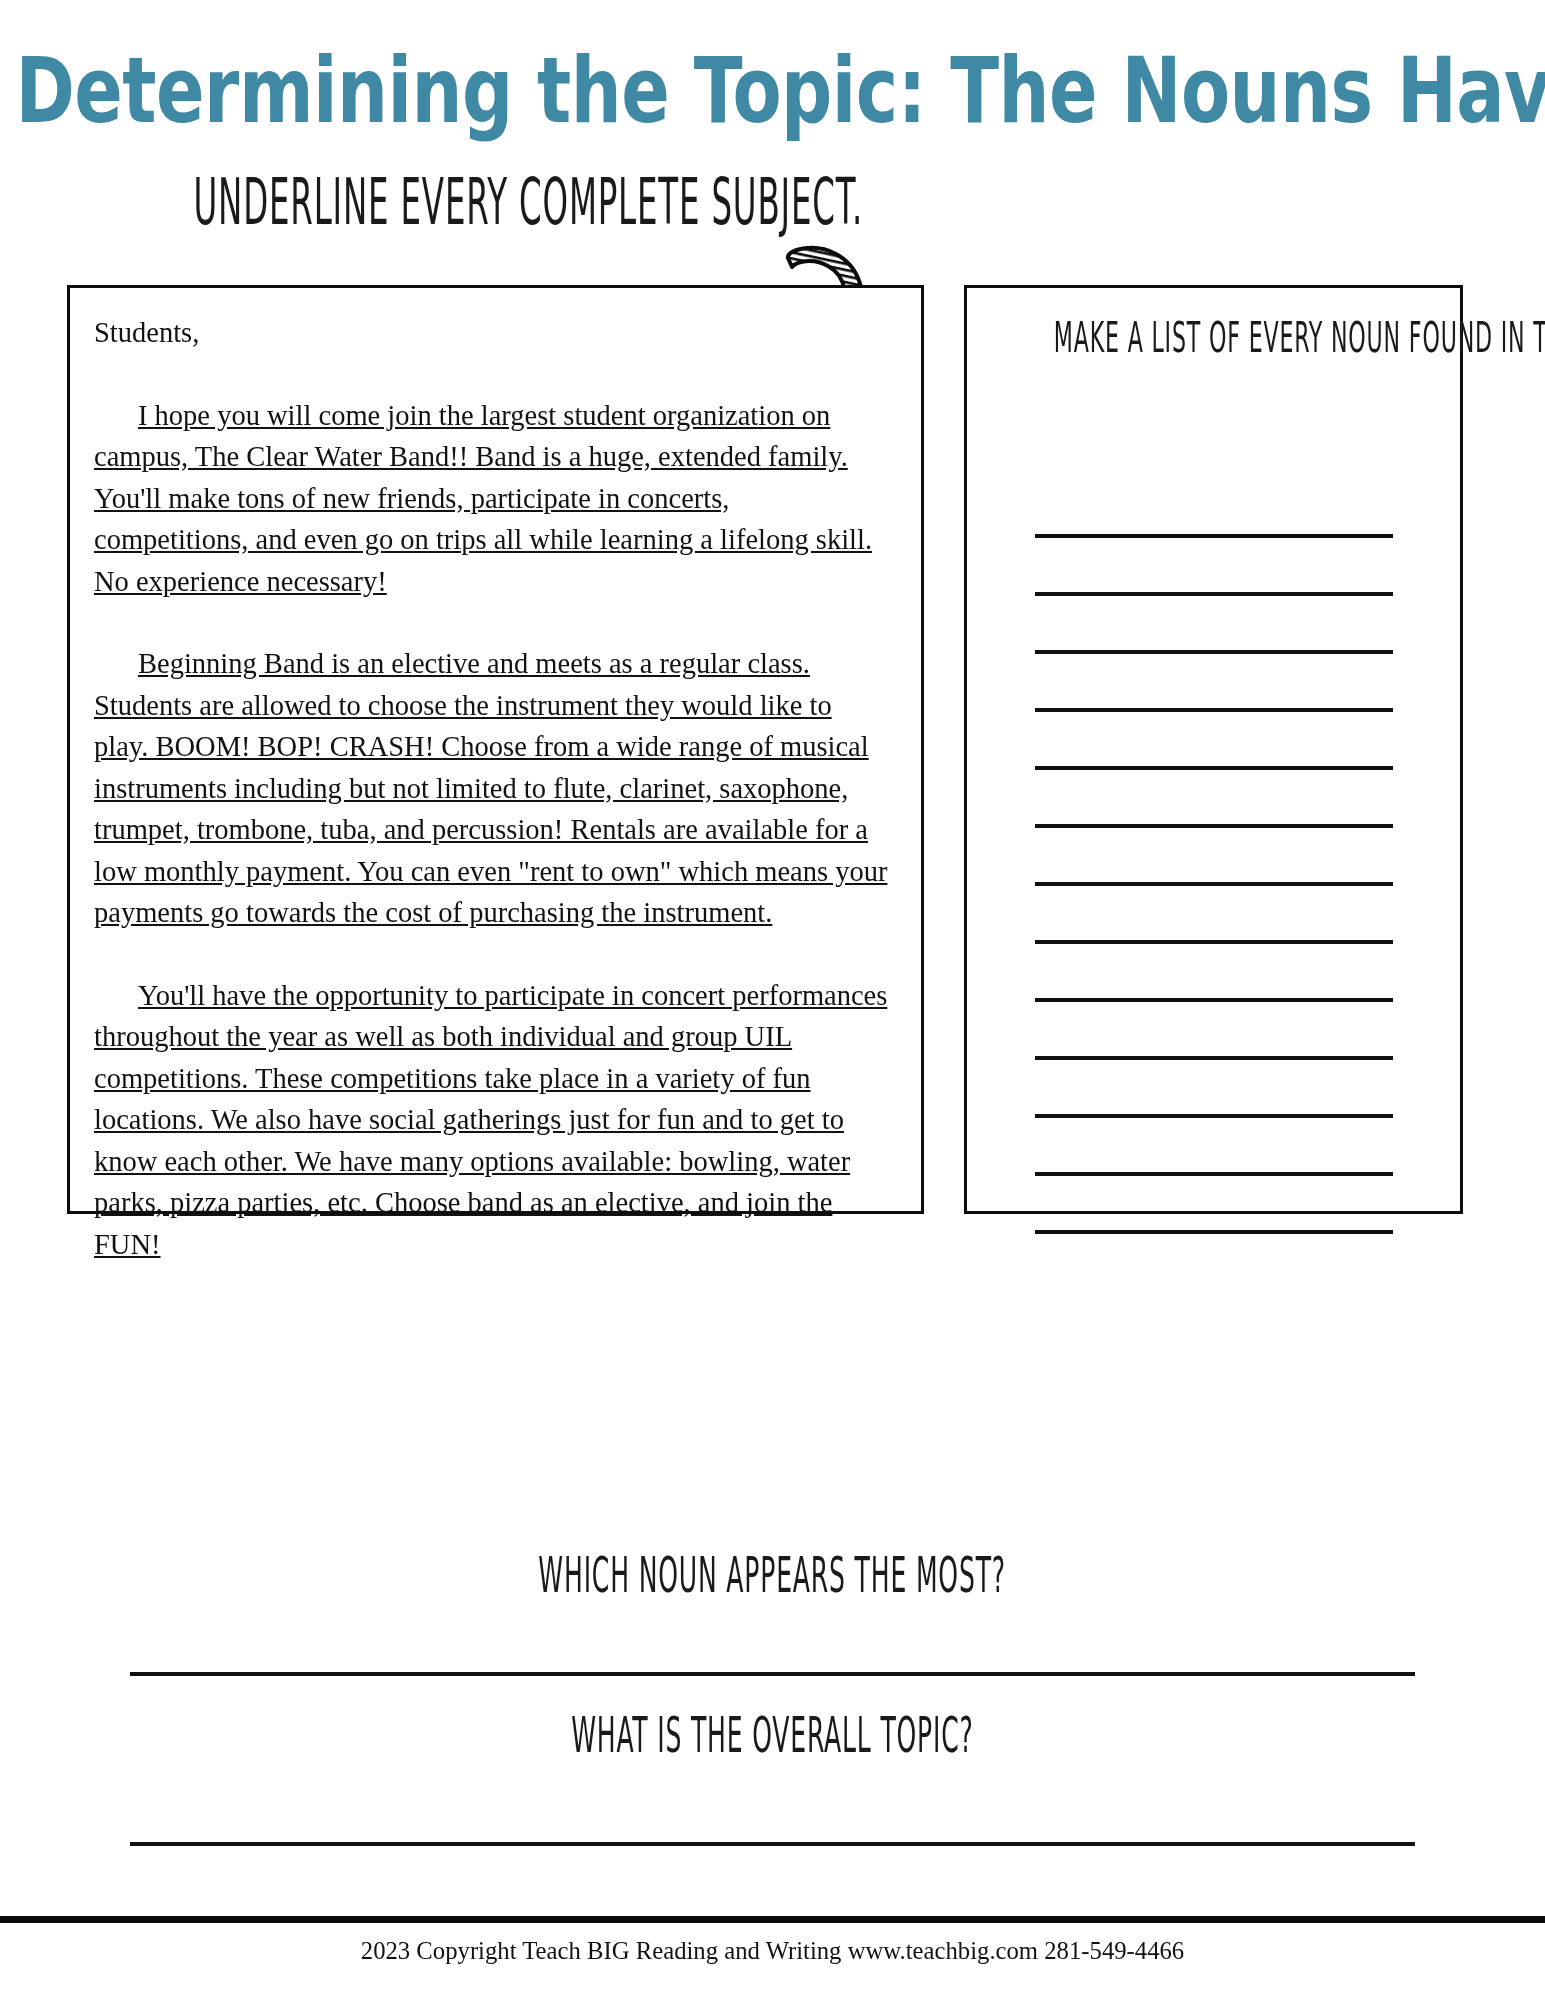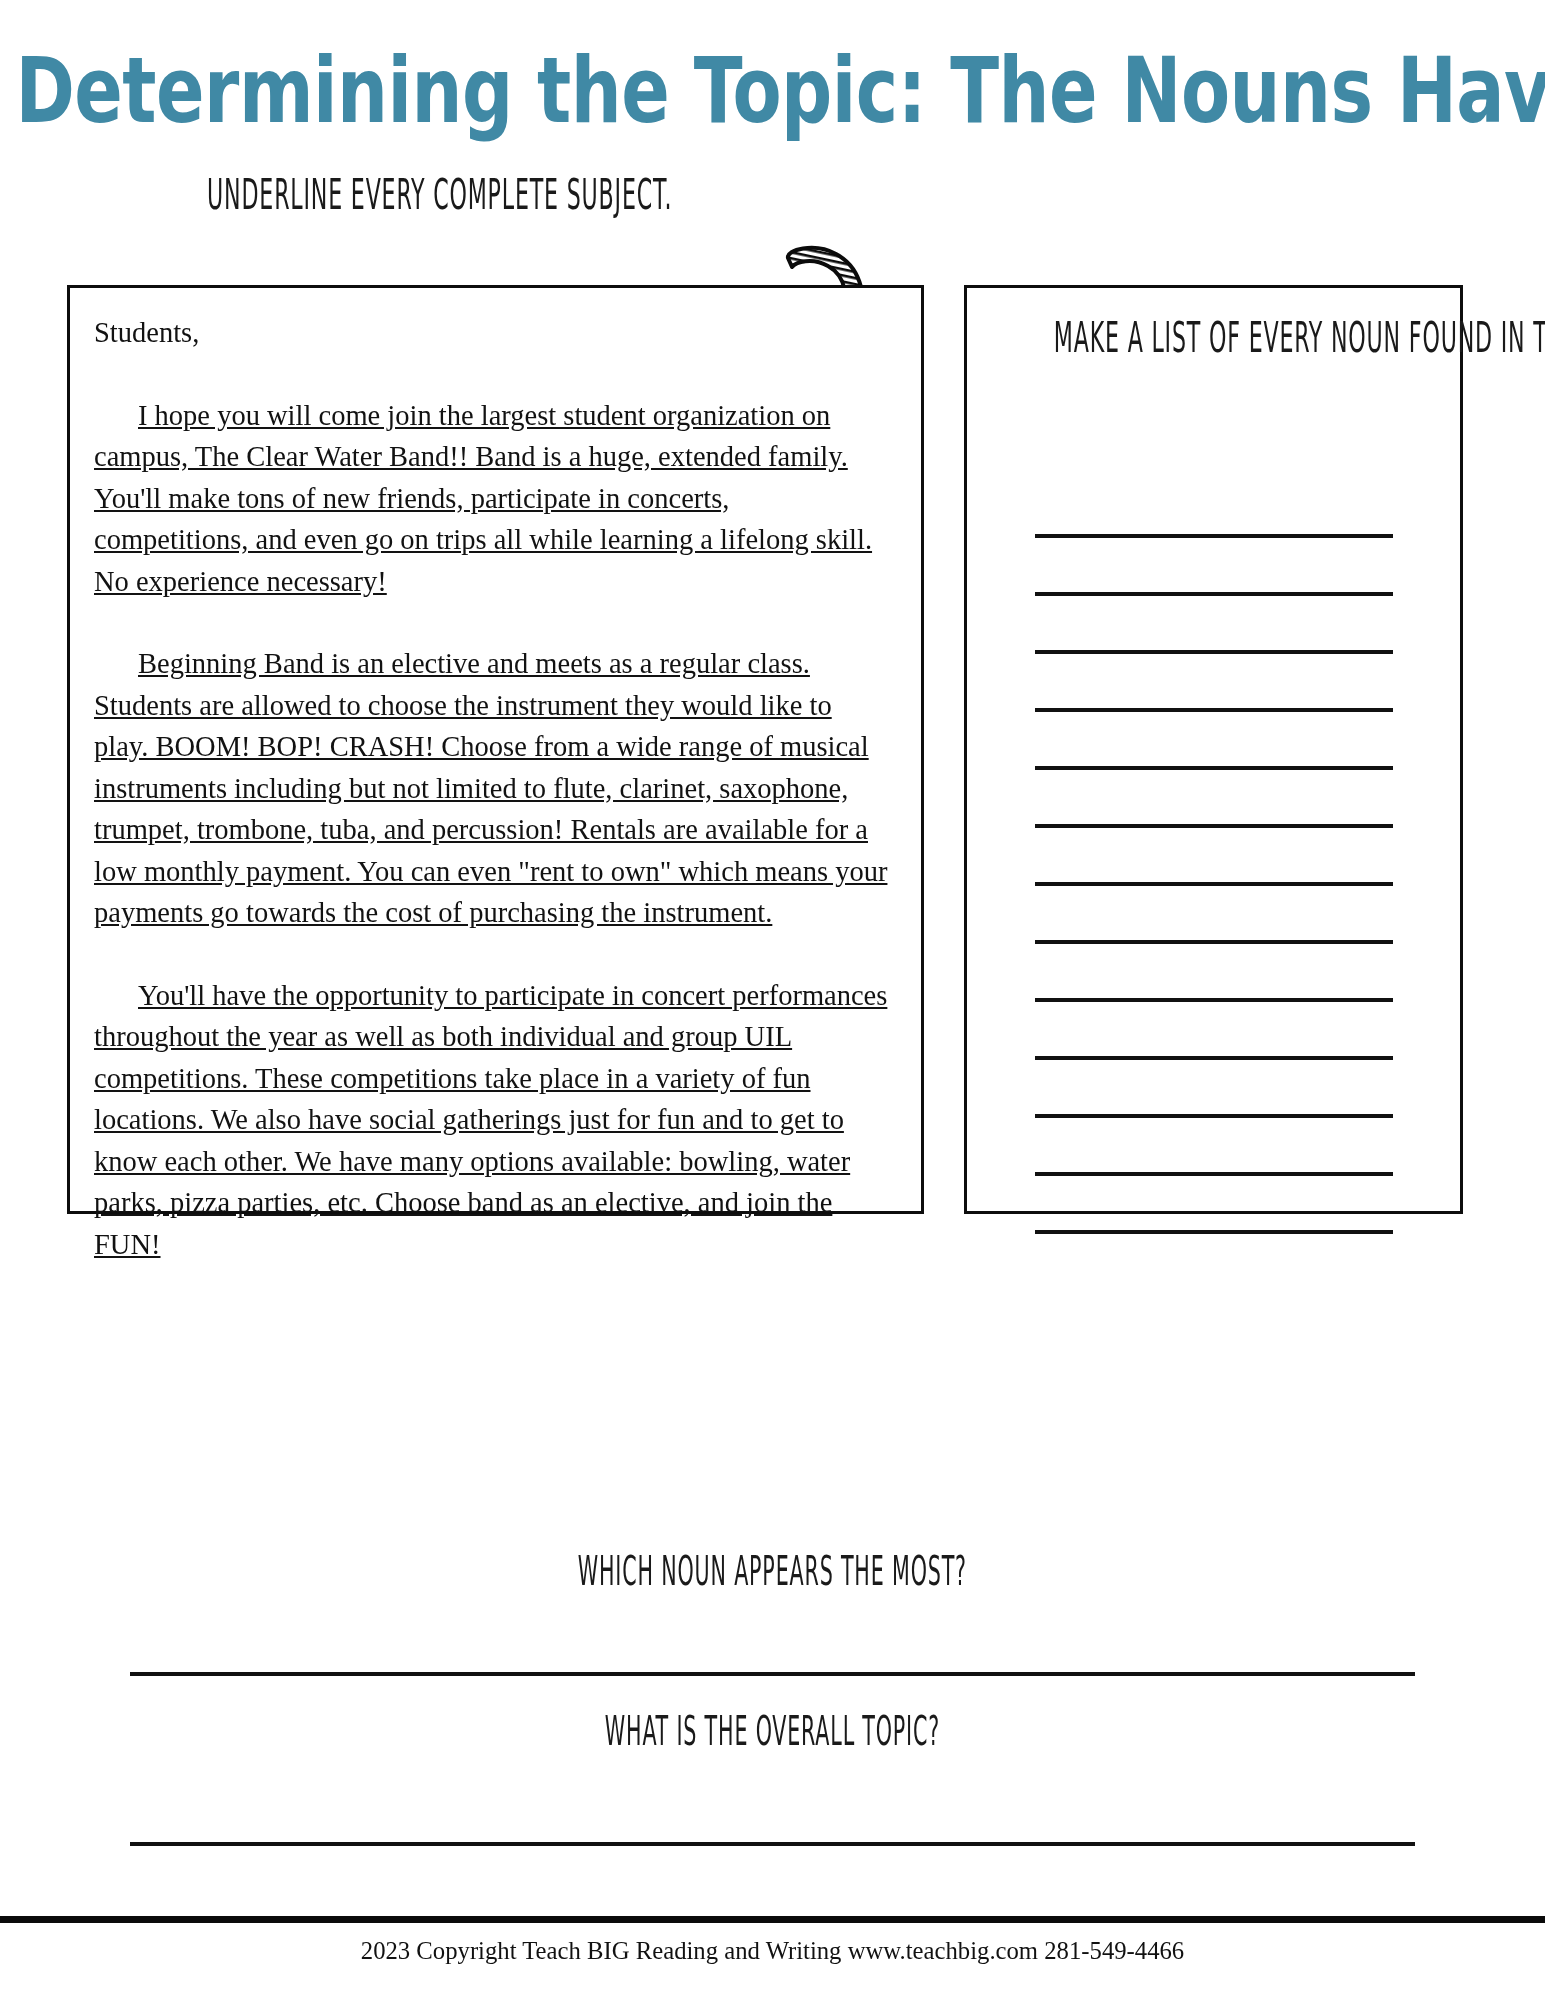--- a/index.html
+++ b/index.html
@@ -45,21 +45,21 @@
     letter-spacing: 1px;
     white-space: nowrap;
   }
 
   .instruction-wrap {
     position: absolute;
     top: 176px;
     left: 120px;
     width: 640px;
     text-align: center;
-    font-size: 30px;
+    font-size: 44px;
   }
   .instruction-wrap .handcaps {
     display: inline-block;
   }
 
   
   .arrow-icon {
     position: absolute;
     left: 770px;
     top: 228px;
@@ -132,21 +132,21 @@
     margin: 0 auto 54px auto;
     width: 358px;
   }
 
   
   .question {
     position: absolute;
     width: 1545px;
     left: 0;
     text-align: center;
-    font-size: 28px;
+    font-size: 34px;
   }
   .question .handcaps { display: inline-block; }
   .q1 { top: 1555px; }
   .q2 { top: 1715px; }
 
   .answer-line {
     position: absolute;
     height: 4px;
     background: #111;
     left: 130px;

